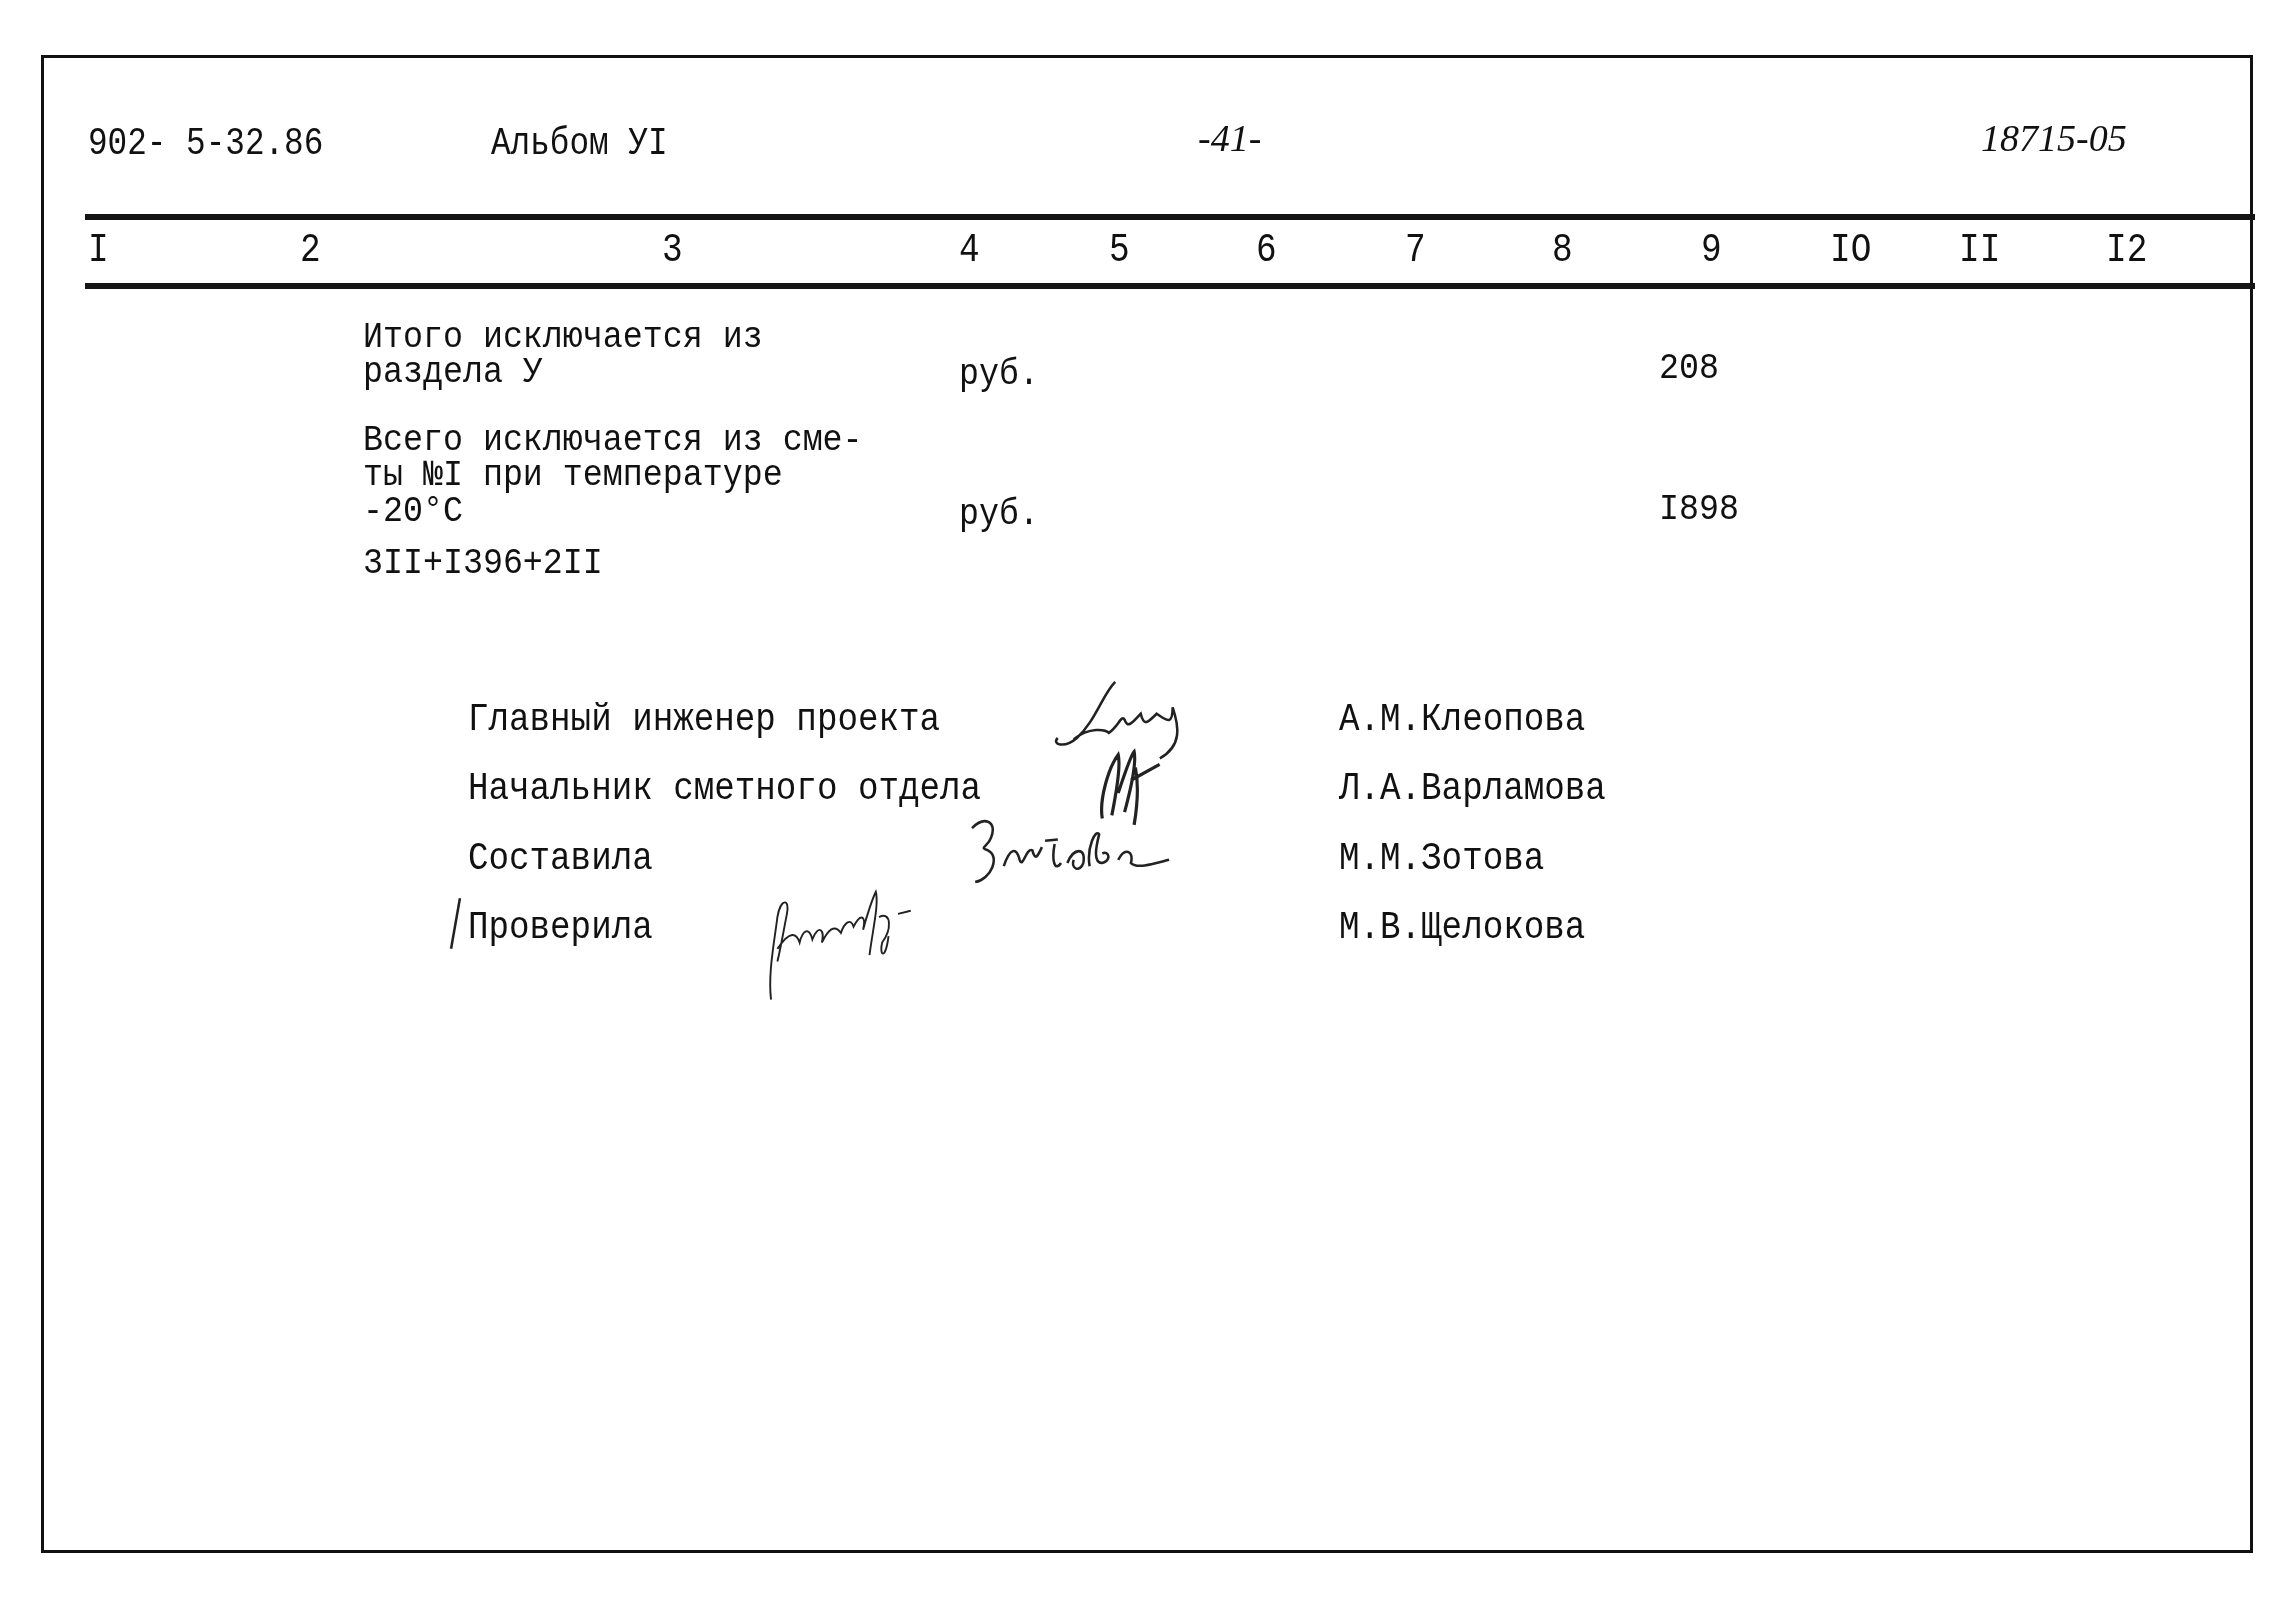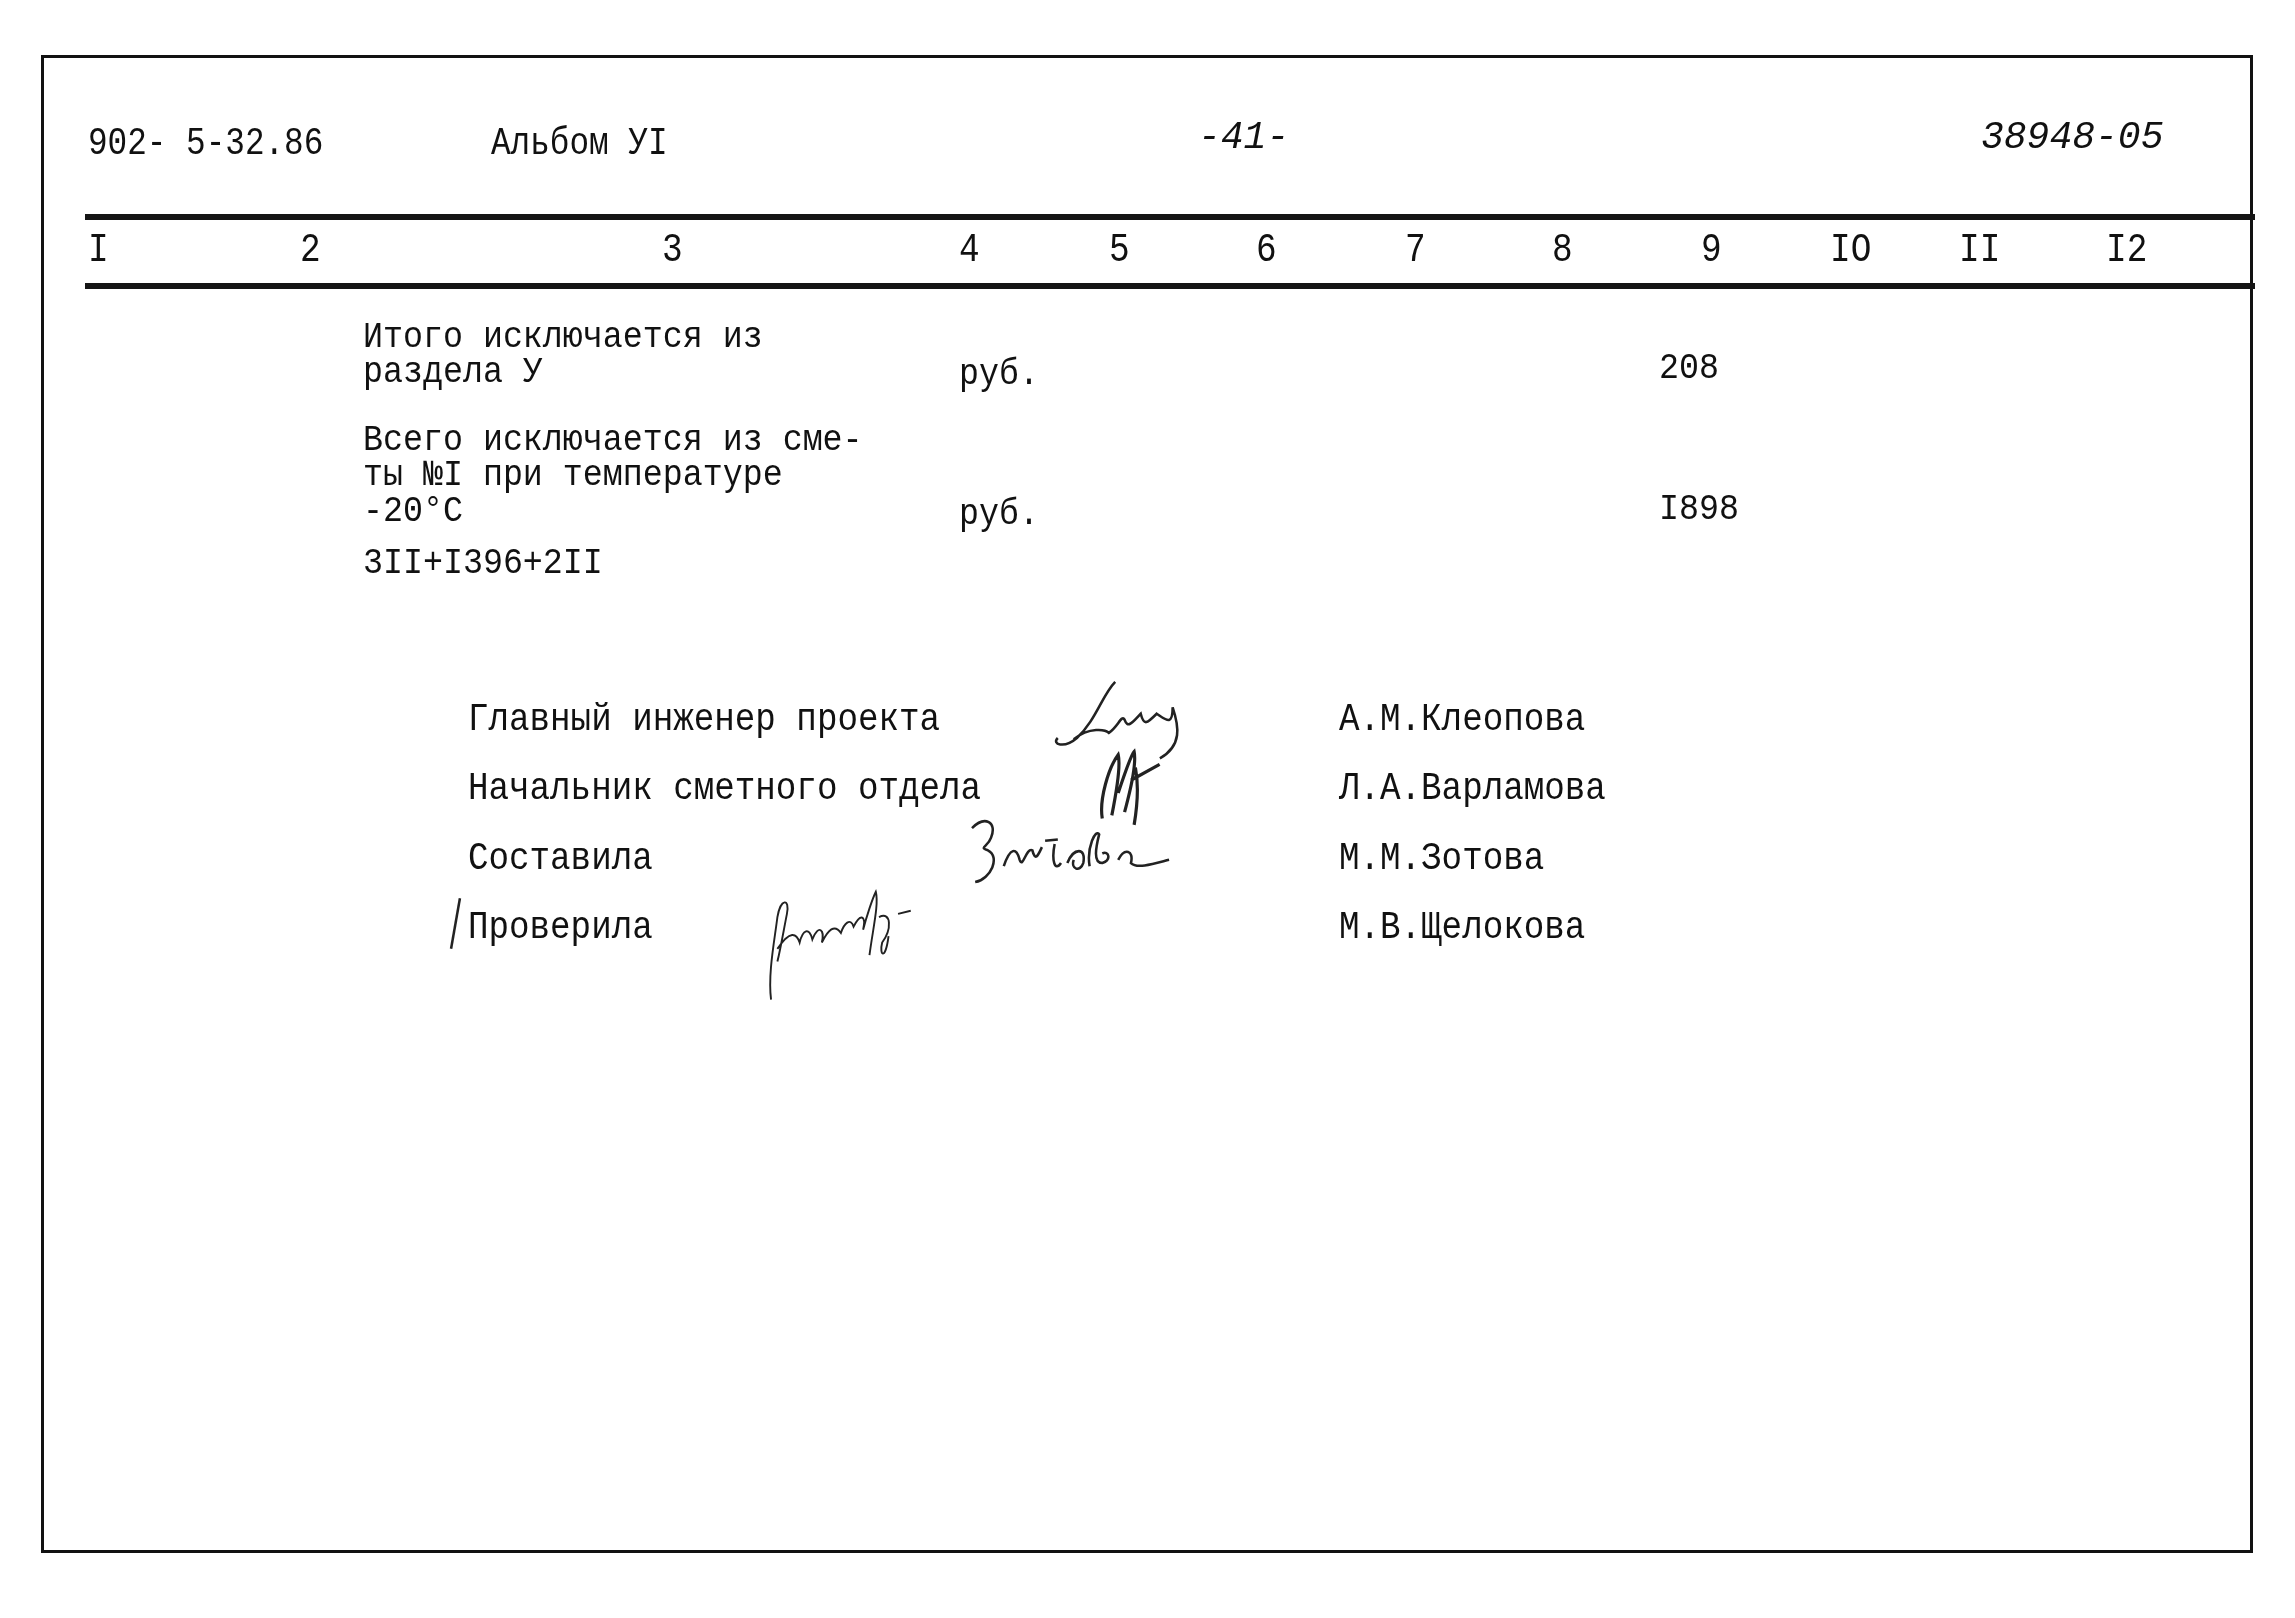--- a/index.html
+++ b/index.html
@@ -2,36 +2,36 @@
 <html style="font-size:10.2px"><head>
 <meta charset="utf-8">
 <style>
   html, body { margin:0; padding:0; background:#ffffff; }
   body { width:2295px; height:1618px; position:relative; overflow:hidden;
          font-family:"Liberation Mono","DejaVu Sans Mono",monospace; color:#111; }
   .frame { position:absolute; left:41px; top:55px; width:2212px; height:1498px;
            border:3.8px solid #111; box-sizing:border-box; }
   .abs { position:absolute; white-space:pre; }
   .hdr { font-size:38px; top:122px; transform:scaleX(0.86); transform-origin:left top; }
-  .hand { font-family:Liberation Mono, monospace; font-style:italic; font-size:38px; top:116px; }
+  .hand { font-family:Liberation Serif, serif; font-style:italic; font-size:38px; top:116px; }
   .rule { position:absolute; left:85px; width:2170px; height:5.7px; background:#151515; }
   .colnum { position:absolute; top:228px; font-size:40px; transform:scaleX(0.86); transform-origin:left top; }
   .txt { font-size:37px; line-height:36px; transform:scaleX(0.9); transform-origin:left top; }
   .sig { font-size:38px; transform:scaleX(0.9); transform-origin:left top; }
   .scribble { position:absolute; }
 </style>
 </head>
 <body>
 
 <div class="frame"></div>
 
 <div class="abs hdr" style="left:88px;">902- 5-32.86</div>
 <div class="abs hdr" style="left:491px;">Альбом УI</div>
 <div class="abs hand" style="left:1198px;">-41-</div>
-<div class="abs hand" style="left:1981px;">38948-05</div>
+<div class="abs hand" style="left:1981px;">18715-05</div>
 
 <div class="rule" style="top:214px;"></div>
 
 <div>
   <span class="colnum" style="left:88px;">I</span>
   <span class="colnum" style="left:300px;">2</span>
   <span class="colnum" style="left:662px;">3</span>
   <span class="colnum" style="left:959px;">4</span>
   <span class="colnum" style="left:1109px;">5</span>
   <span class="colnum" style="left:1256px;">6</span>

